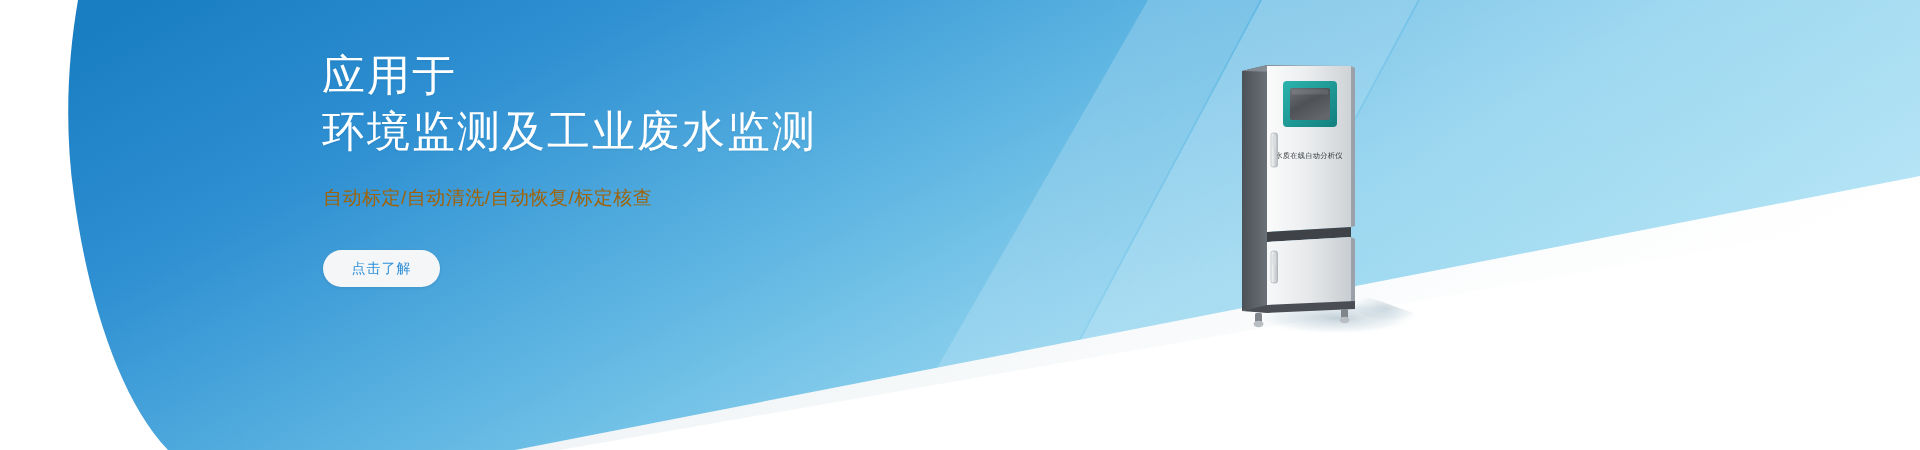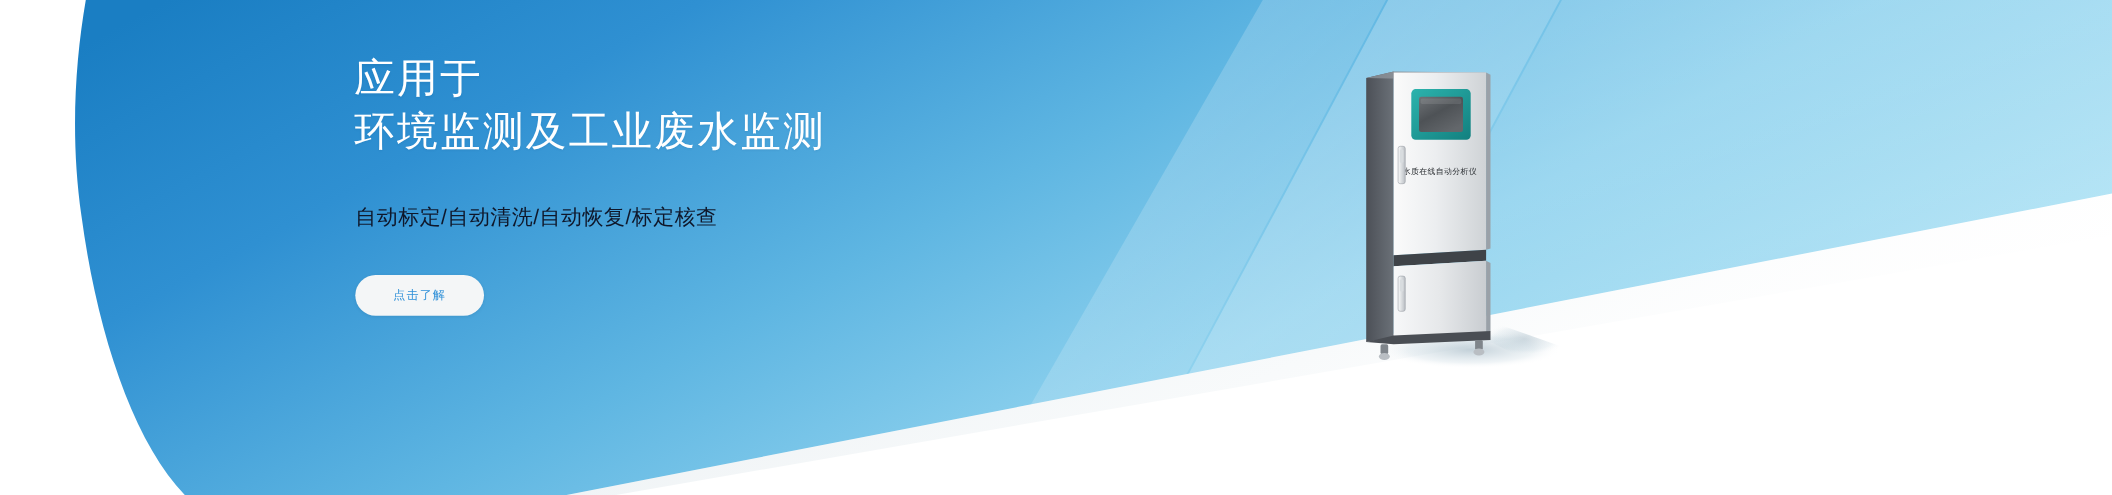--- a/index.html
+++ b/index.html
@@ -37,51 +37,51 @@
     height: 450px;
     width: 700px;
     z-index: 20;
   }
 
   .headline {
     position: absolute;
     top: 48px;
     left: 0;
     color: #ffffff;
-    font-size: 37px;
+    font-size: 43px;
     line-height: 1.30;
     font-weight: 400;
     letter-spacing: 2px;
     white-space: nowrap;
     text-shadow: 0 1px 2px rgba(0,70,120,0.10);
   }
   .headline .line { display: block; }
 
   .subhead {
     position: absolute;
     top: 185px;
     left: 1px;
-    color: #0f172a;
+    color: #a16207;
     font-size: 19px;
     letter-spacing: 0.5px;
     white-space: nowrap;
     font-weight: 400;
   }
 
   .cta-button {
     position: absolute;
     top: 250px;
     left: 1px;
     width: 117px;
     height: 37px;
     border-radius: 19px;
     background: #f4f6f7;
     border: none;
     color: #2f90d8;
-    font-size: 11px;
+    font-size: 14px;
     letter-spacing: 1px;
     font-family: "Liberation Sans", "DejaVu Sans", sans-serif;
     cursor: pointer;
     box-shadow: 0 1px 3px rgba(0,60,110,0.13);
     display: flex;
     align-items: center;
     justify-content: center;
     padding: 0;
   }
 

